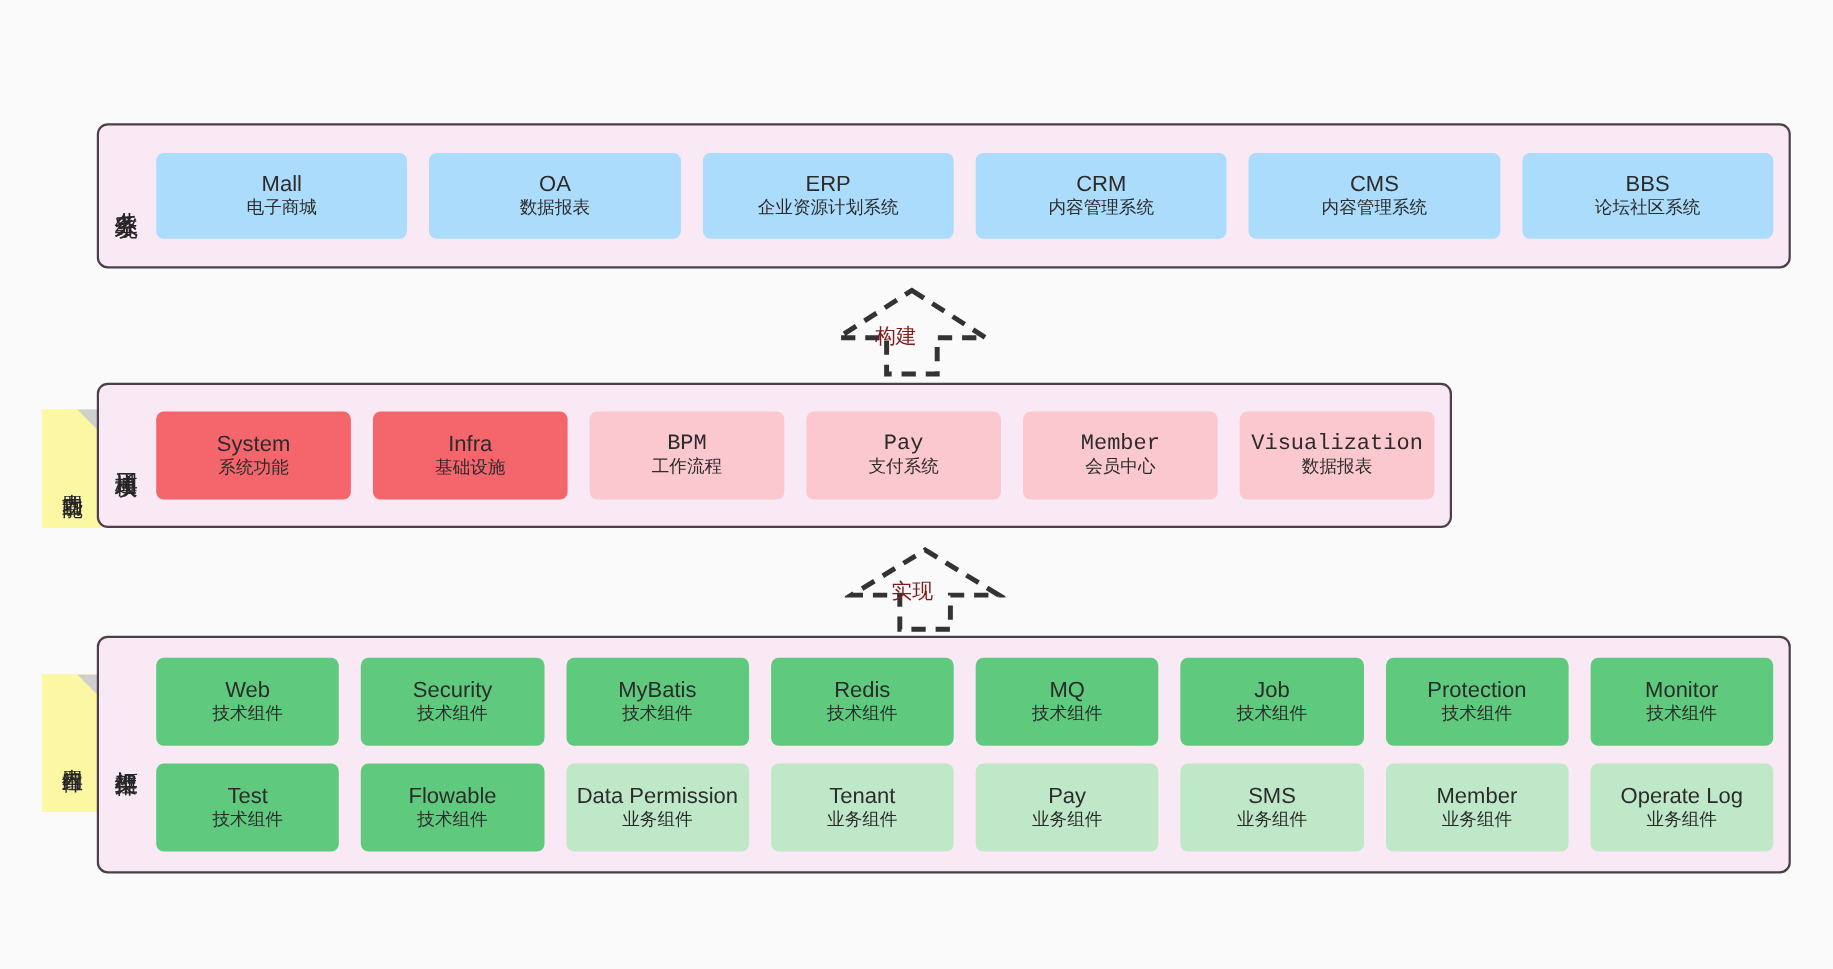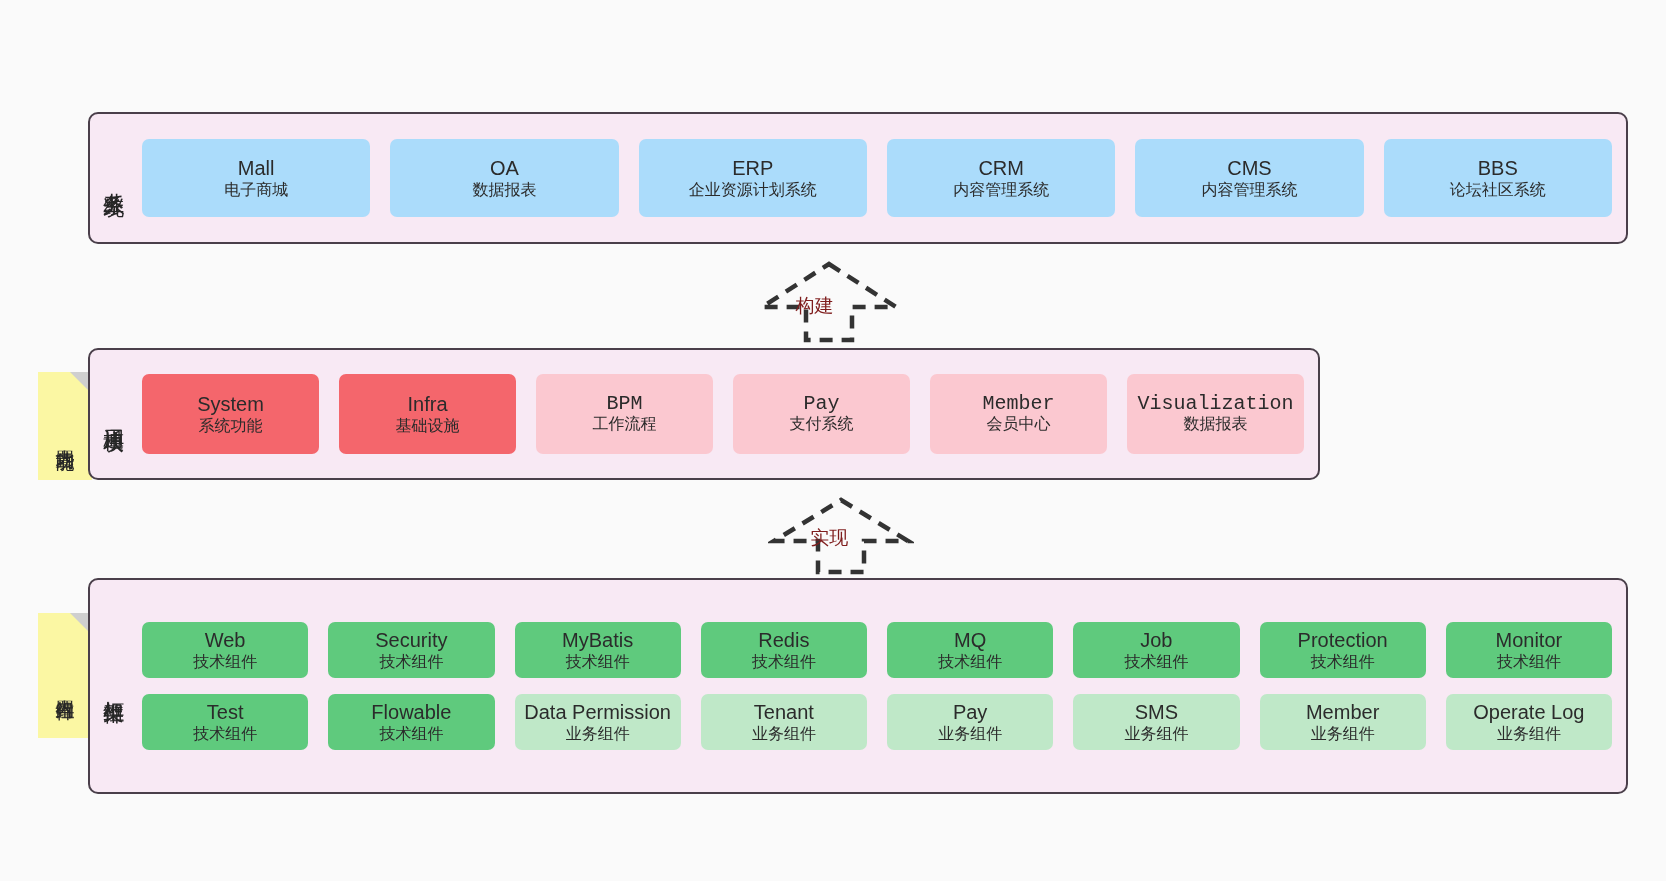--- a/index.html
+++ b/index.html
@@ -71,21 +71,21 @@
   .c-green      { background: #5fca7d; }
   .c-lightgreen { background: #bfe8c8; }
 
   
   #band-business { left: 88px;  top: 112px; width: 1540px; height: 132px; }
   #band-modules  { left: 88px;  top: 348px; width: 1232px; height: 132px; }
   #band-frame    { left: 88px;  top: 578px; width: 1540px; height: 216px; }
 
   #band-business .cell { height: 78px; }
   #band-modules  .cell { height: 80px; }
-  #band-frame    .cell { height: 56px; }
+  #band-frame    .cell { height: 80px; }
 
   
   .sticky {
     position: absolute;
     background: #fbf7a3;
     width: 54px;
     display: flex;
     align-items: center;
     justify-content: center;
     font-size: 19px;

